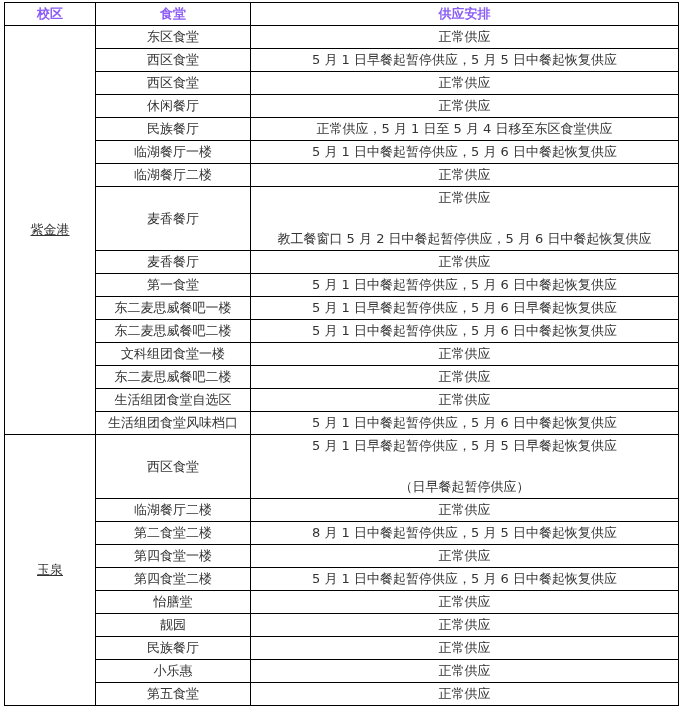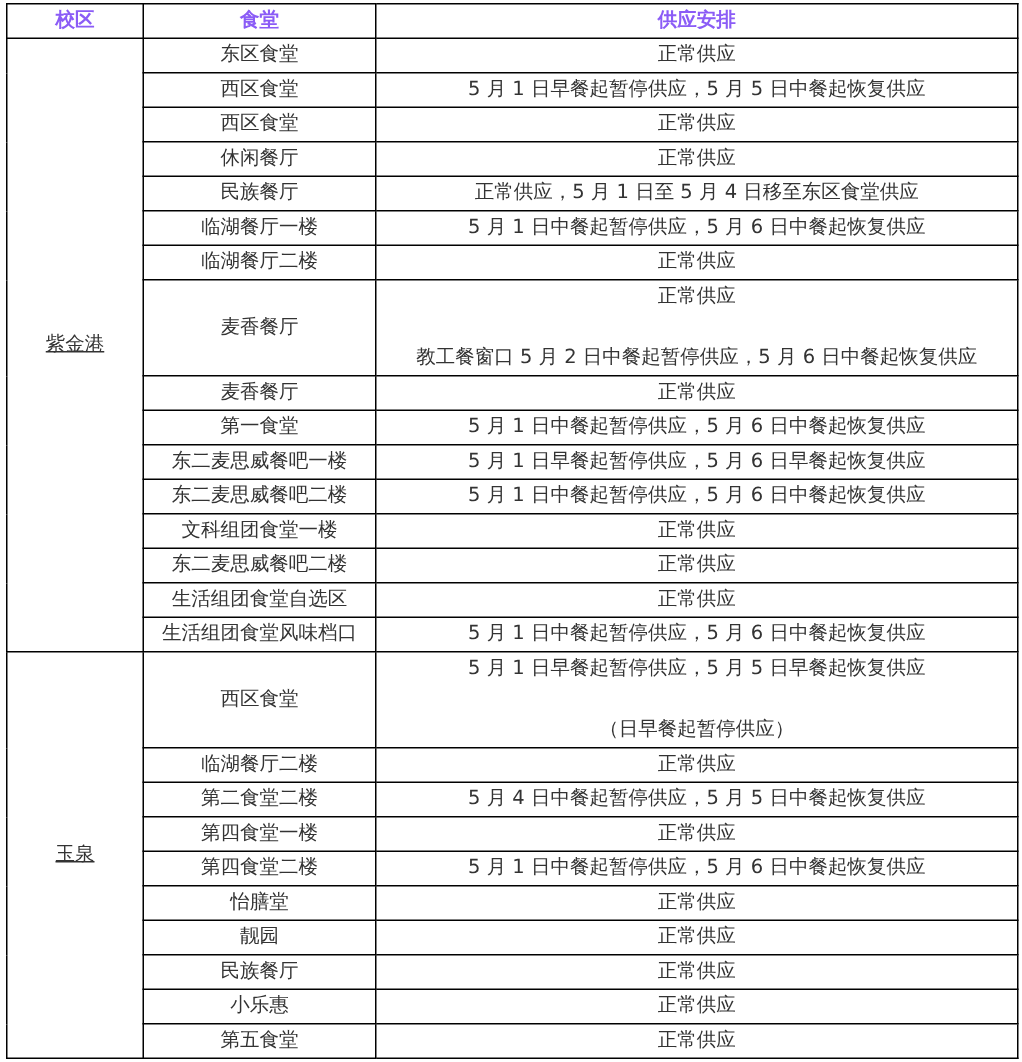--- a/index.html
+++ b/index.html
@@ -110,21 +110,21 @@
           <span class="gap"></span>
           <span class="line">（日早餐起暂停供应）</span>
         </td>
       </tr>
       <tr>
         <td>临湖餐厅二楼</td>
         <td>正常供应</td>
       </tr>
       <tr>
         <td>第二食堂二楼</td>
-        <td>5 月 4 日中餐起暂停供应，5 月 5 日中餐起恢复供应</td>
+        <td>8 月 1 日中餐起暂停供应，5 月 5 日中餐起恢复供应</td>
       </tr>
       <tr>
         <td>第四食堂一楼</td>
         <td>正常供应</td>
       </tr>
       <tr>
         <td>第四食堂二楼</td>
         <td>5 月 1 日中餐起暂停供应，5 月 6 日中餐起恢复供应</td>
       </tr>
       <tr>

